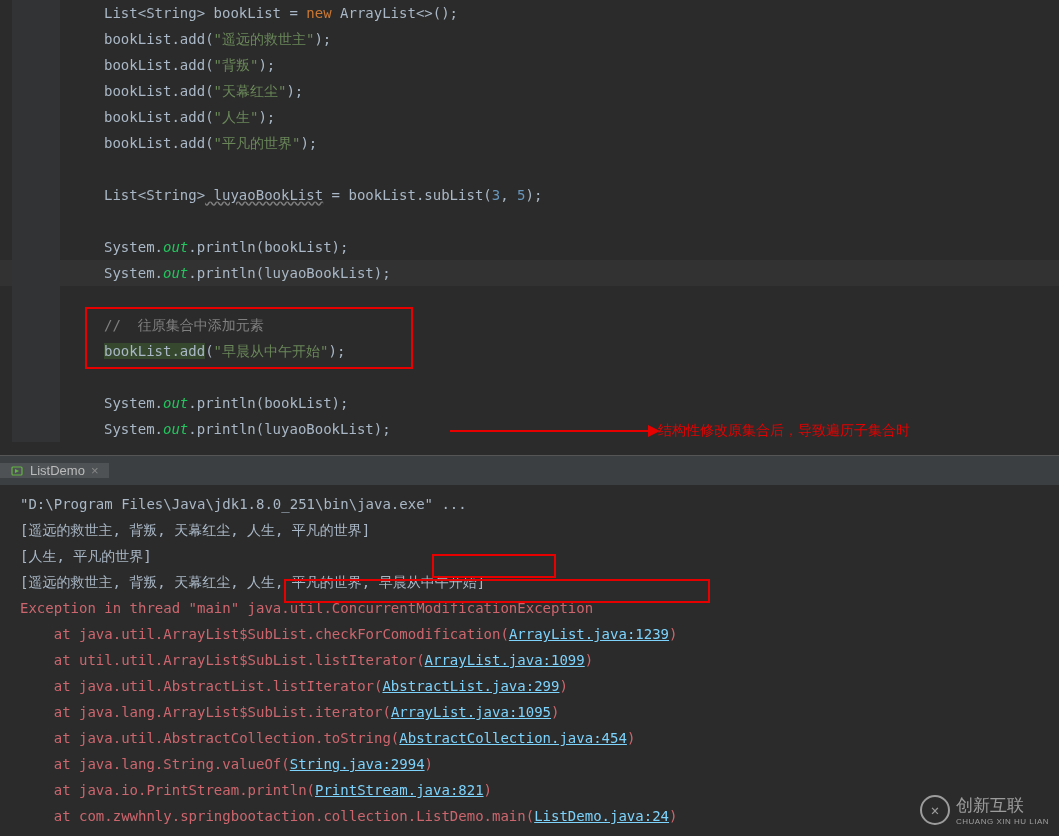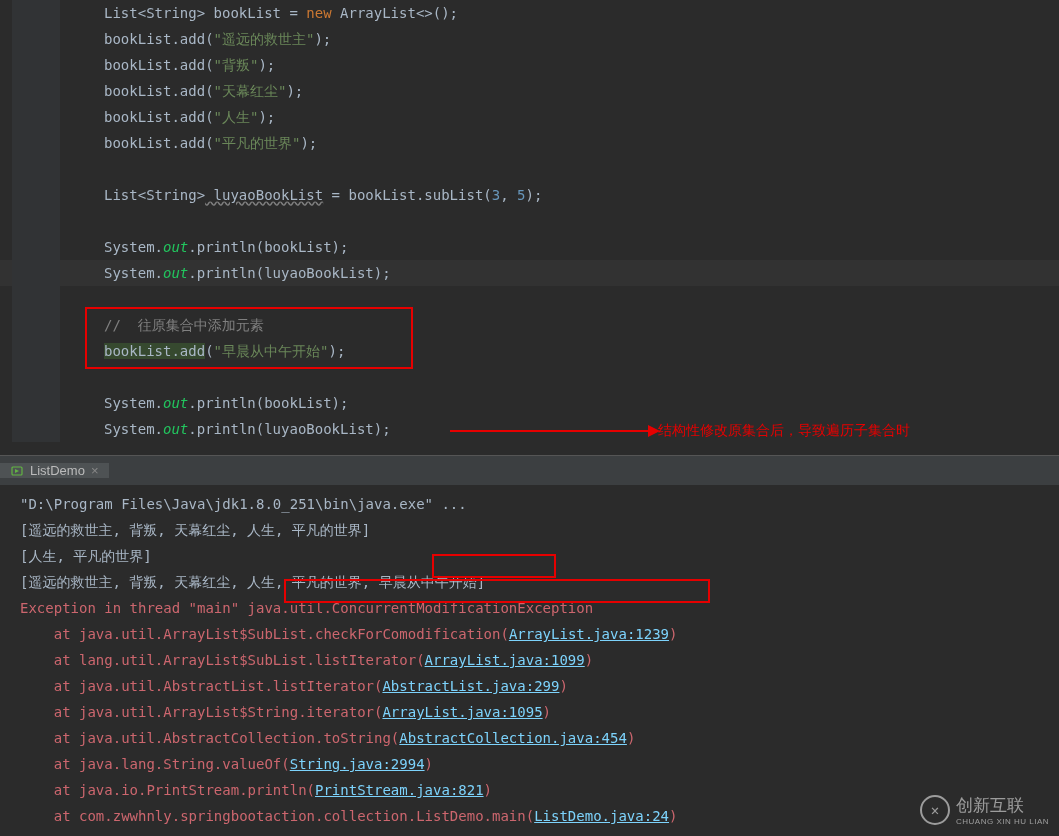--- a/index.html
+++ b/index.html
@@ -215,23 +215,23 @@
 </div>
 
 <div class="console">
   <div class="console-line">"D:\Program Files\Java\jdk1.8.0_251\bin\java.exe" ...</div>
   <div class="console-line">[遥远的救世主, 背叛, 天幕红尘, 人生, 平凡的世界]</div>
   <div class="console-line">[人生, 平凡的世界]</div>
   <div class="console-line"><span>[遥远的救世主, 背叛, 天幕红尘, 人生, 平凡的世界, </span><span>早晨从中午开始</span><span>]</span></div>
   <div class="console-line err"><span>Exception in thread "main" </span><span>java.util.ConcurrentModificationException</span></div>
   <div id="stack-container">
       <div class="console-line err"><span>    at java.util.ArrayList$SubList.checkForComodification(</span><span class="link">ArrayList.java:1239</span><span>)</span></div>
-      <div class="console-line err"><span>    at lang.util.ArrayList$SubList.listIterator(</span><span class="link">ArrayList.java:1099</span><span>)</span></div>
+      <div class="console-line err"><span>    at util.util.ArrayList$SubList.listIterator(</span><span class="link">ArrayList.java:1099</span><span>)</span></div>
       <div class="console-line err"><span>    at java.util.AbstractList.listIterator(</span><span class="link">AbstractList.java:299</span><span>)</span></div>
-      <div class="console-line err"><span>    at java.util.ArrayList$String.iterator(</span><span class="link">ArrayList.java:1095</span><span>)</span></div>
+      <div class="console-line err"><span>    at java.lang.ArrayList$SubList.iterator(</span><span class="link">ArrayList.java:1095</span><span>)</span></div>
       <div class="console-line err"><span>    at java.util.AbstractCollection.toString(</span><span class="link">AbstractCollection.java:454</span><span>)</span></div>
       <div class="console-line err"><span>    at java.lang.String.valueOf(</span><span class="link">String.java:2994</span><span>)</span></div>
       <div class="console-line err"><span>    at java.io.PrintStream.println(</span><span class="link">PrintStream.java:821</span><span>)</span></div>
       <div class="console-line err"><span>    at com.zwwhnly.springbootaction.collection.ListDemo.main(</span><span class="link">ListDemo.java:24</span><span>)</span></div>
     </div>
   <div class="red-box-2"></div>
   <div class="red-box-3"></div>
 </div>
 
 <div class="watermark">

